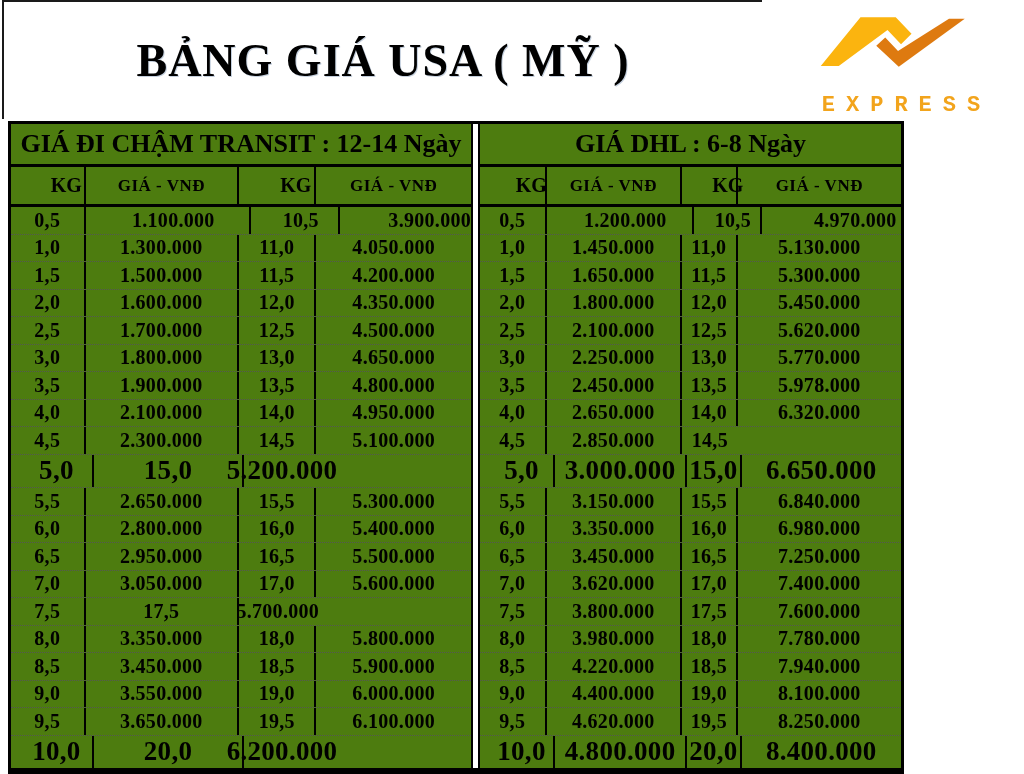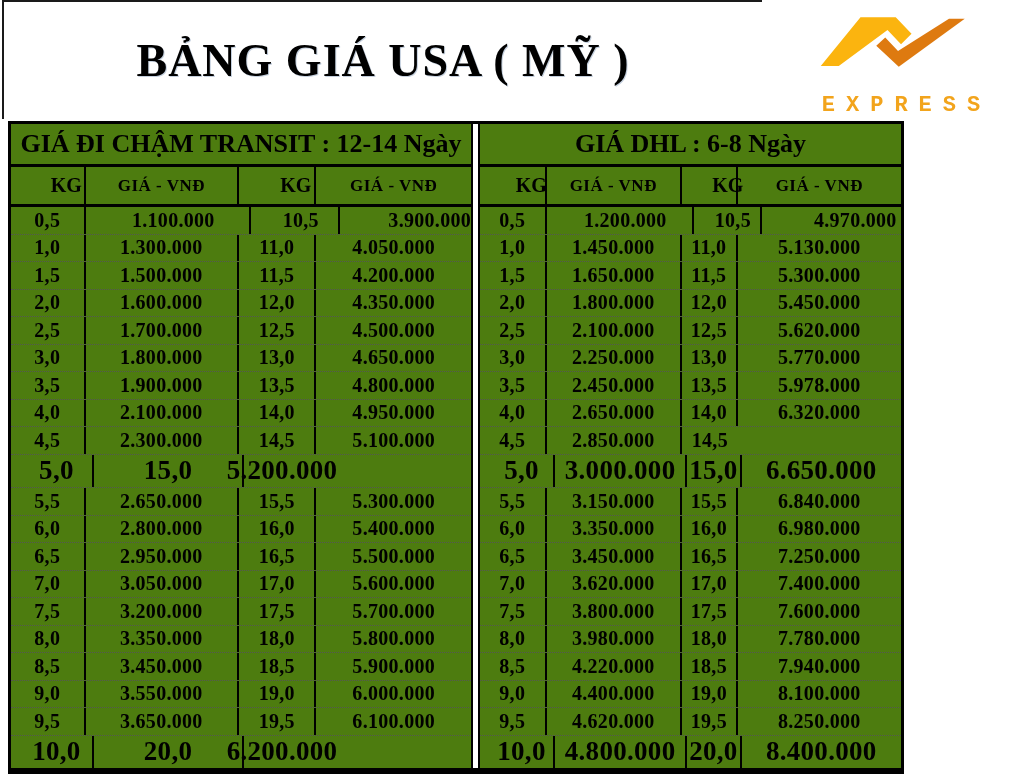--- a/index.html
+++ b/index.html
@@ -172,21 +172,20 @@
             <div class="cell price">5.500.000</div>
           </div>
           <div class="row grid">
             <div class="cell kg">7,0</div>
             <div class="cell price">3.050.000</div>
             <div class="cell kg">17,0</div>
             <div class="cell price">5.600.000</div>
           </div>
           <div class="row grid">
             <div class="cell kg">7,5</div>
-            <div class="cell price">3.200.000</div>
             <div class="cell kg">17,5</div>
             <div class="cell price">5.700.000</div>
           </div>
           <div class="row grid">
             <div class="cell kg">8,0</div>
             <div class="cell price">3.350.000</div>
             <div class="cell kg">18,0</div>
             <div class="cell price">5.800.000</div>
           </div>
           <div class="row grid">

